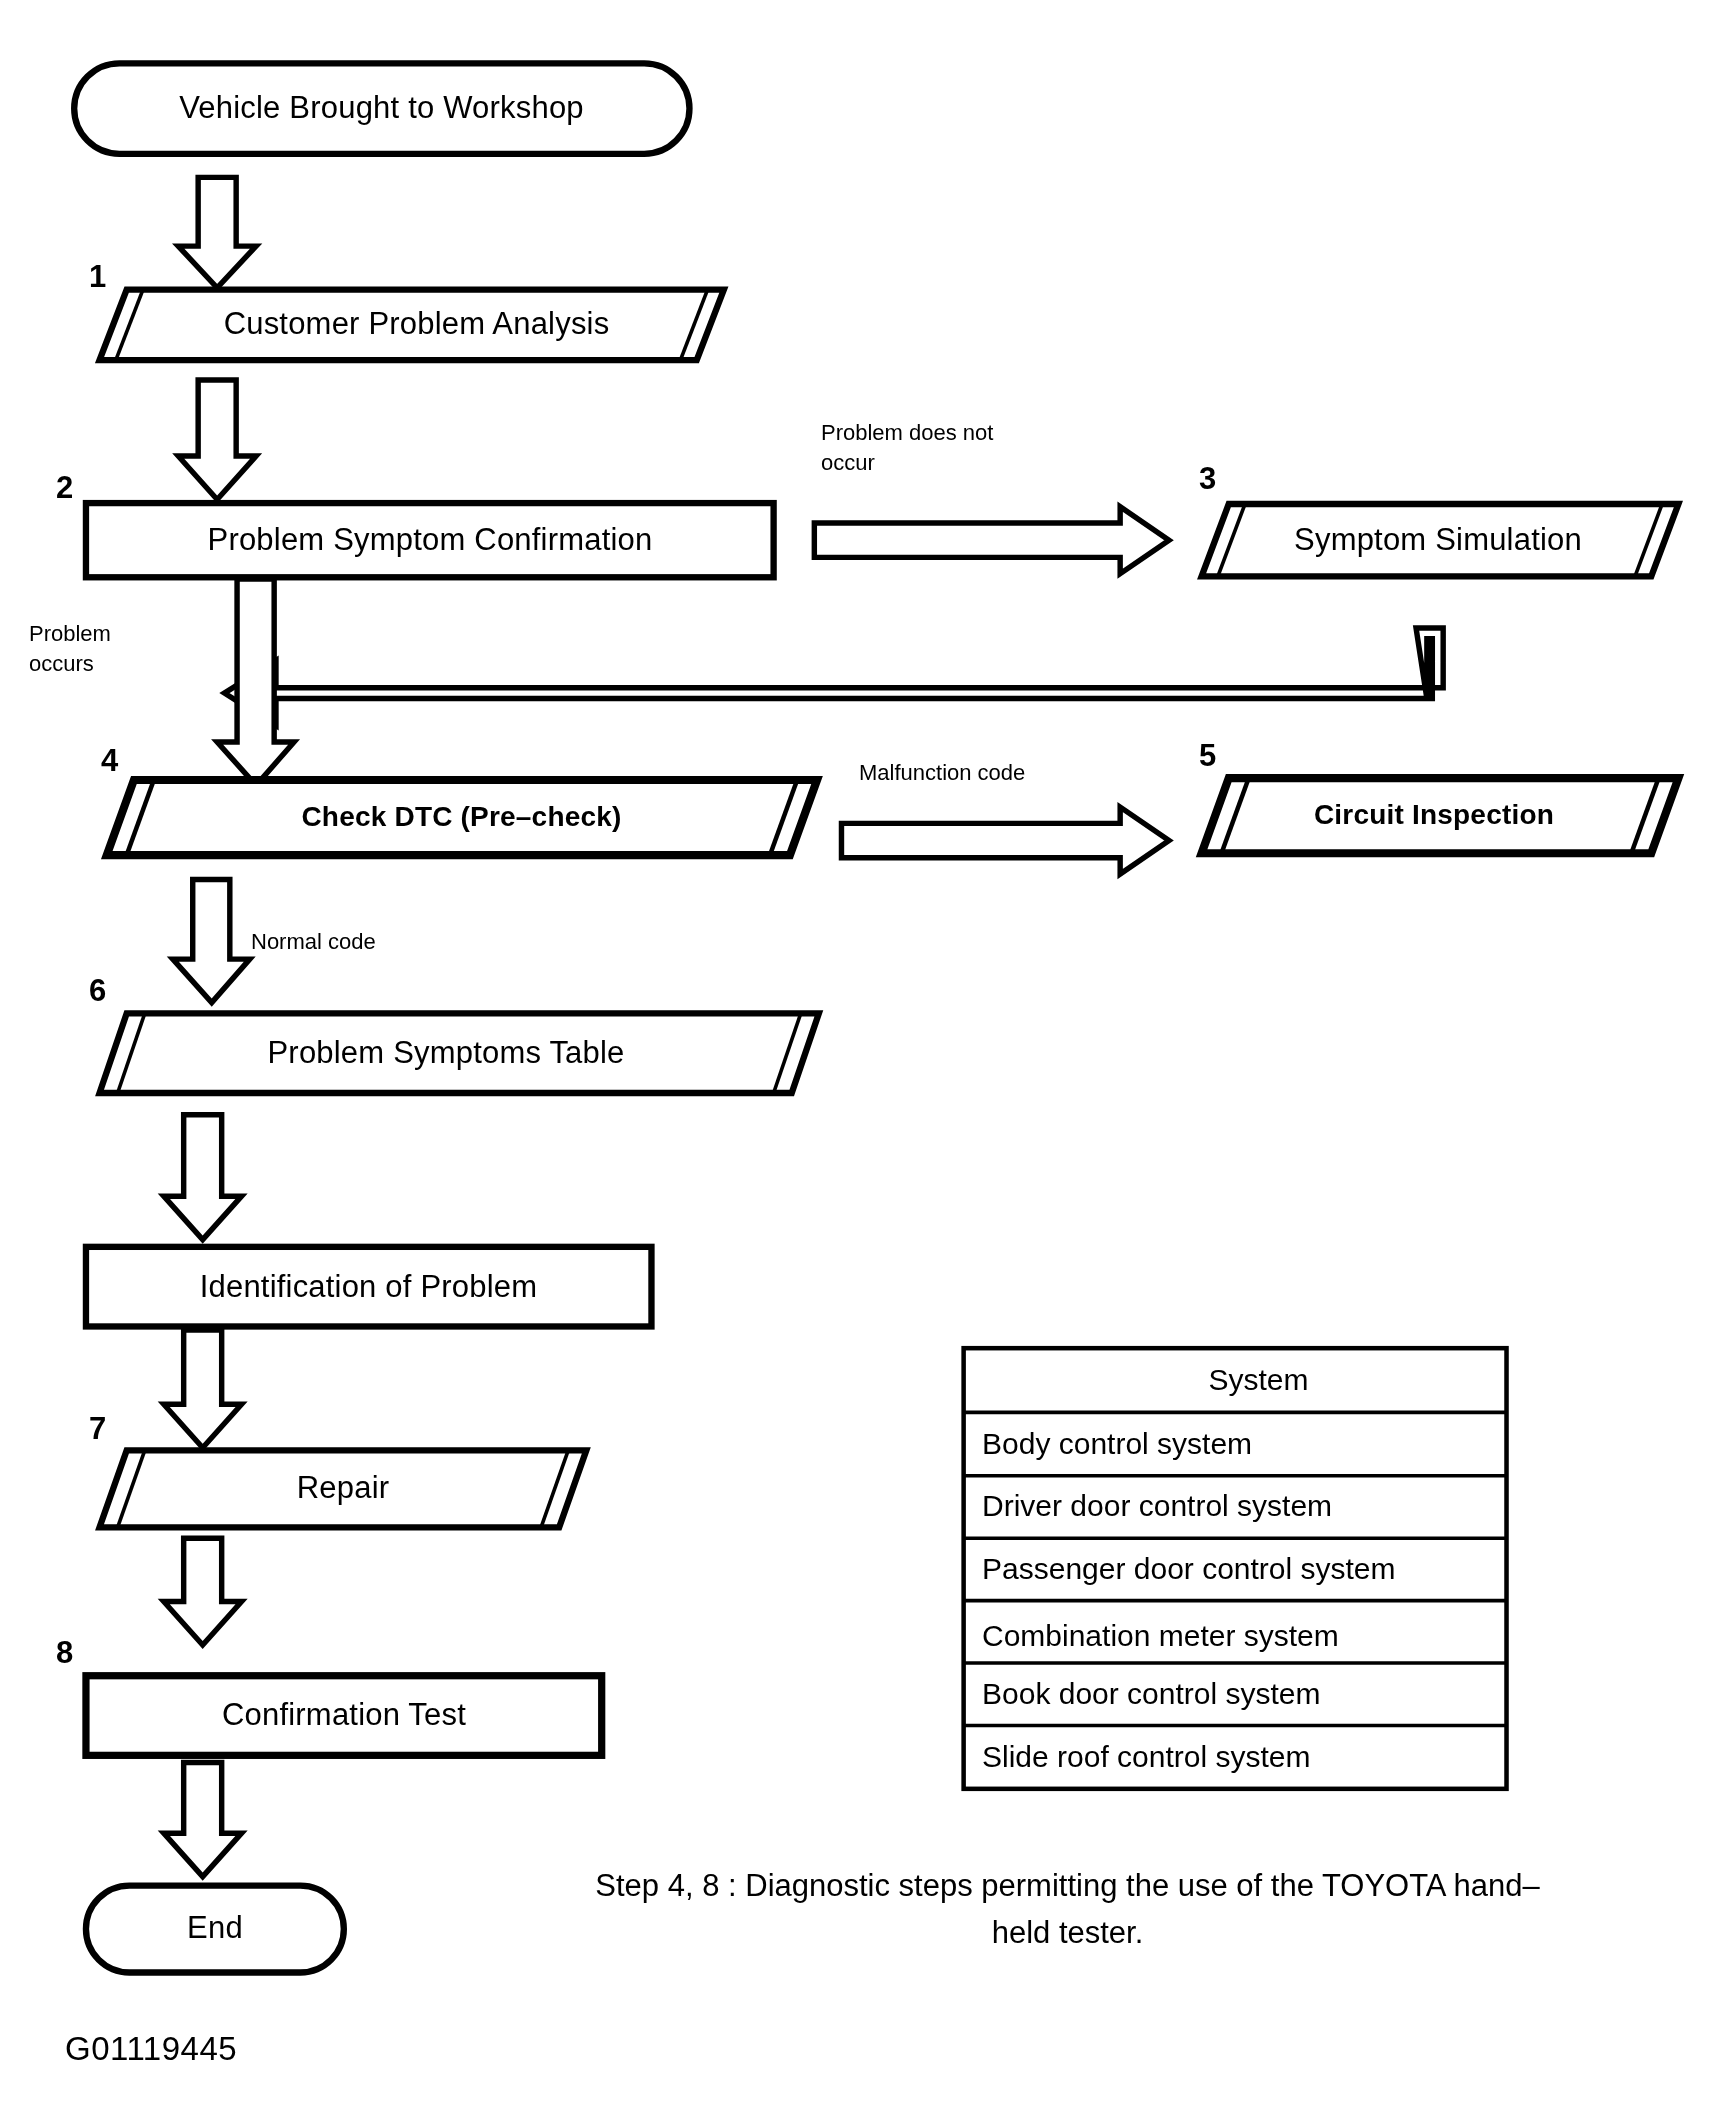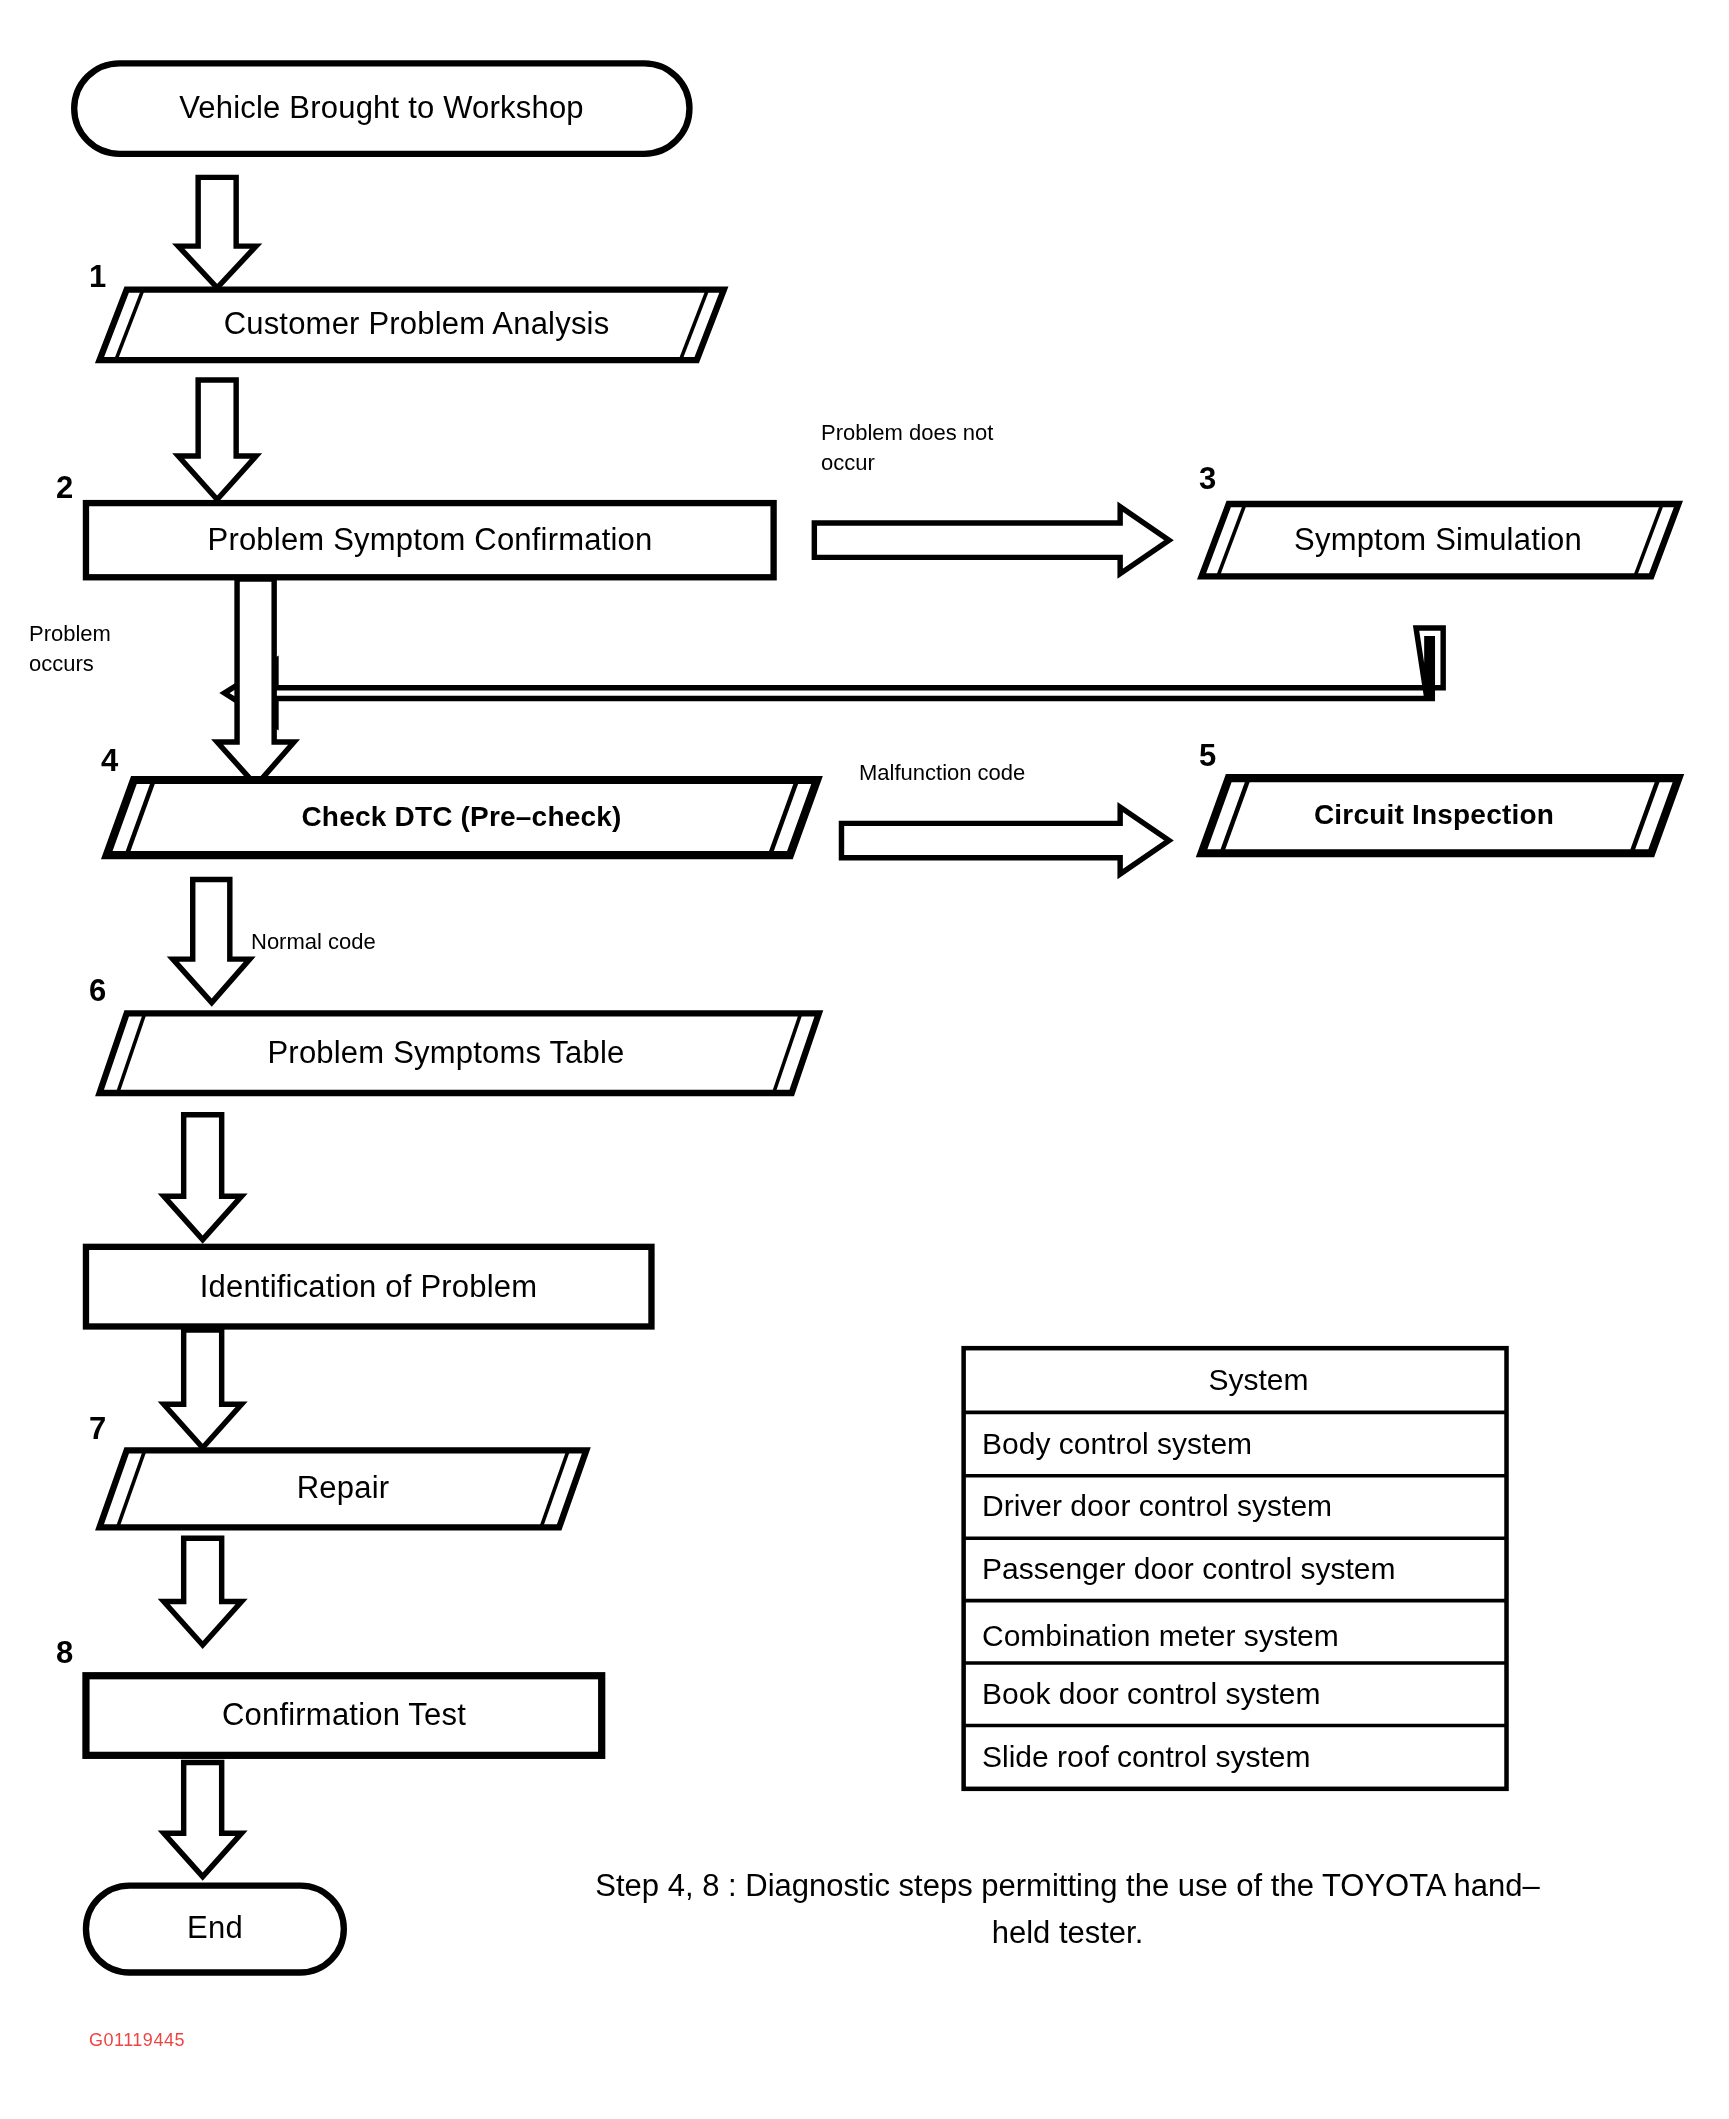--- a/index.html
+++ b/index.html
@@ -64,24 +64,23 @@
   }
   .footnote {
     position: absolute;
     font-size: 31px;
     line-height: 1.5;
     color: #000;
     text-align: center;
   }
   .figure-id {
     position: absolute;
-    font-size: 18px;
-    color: #ef4444;
+    font-size: 33px;
+    color: #000000;
     letter-spacing: 0.5px;
-    margin-left: 24px;
   }
 </style>
 </head>
 <body>
 
 <svg id="canvas" viewBox="0 0 1912 2343" xmlns="http://www.w3.org/2000/svg">
 
   <rect x="82" y="70" width="680" height="100" rx="50" ry="50" fill="#fff" stroke="#000" stroke-width="7"></rect>
 
   <polygon points="219,196 261,196 261,272 283,272 240,318 197,272 219,272" fill="#fff" stroke="#000" stroke-width="6" stroke-linejoin="miter"></polygon>

